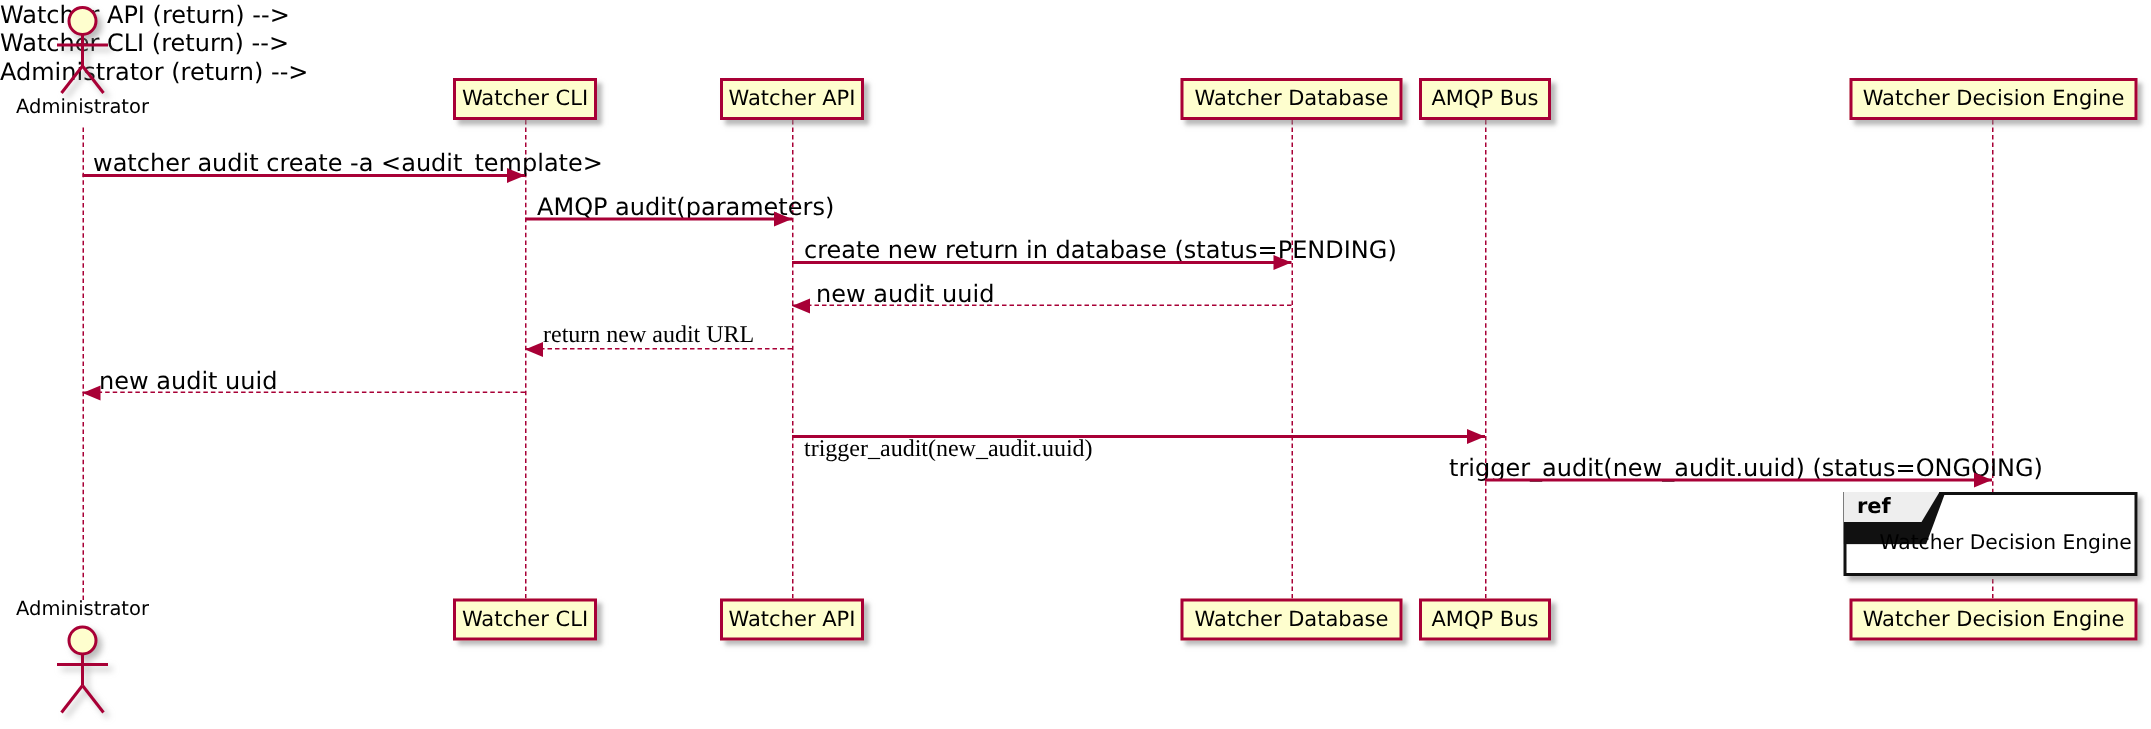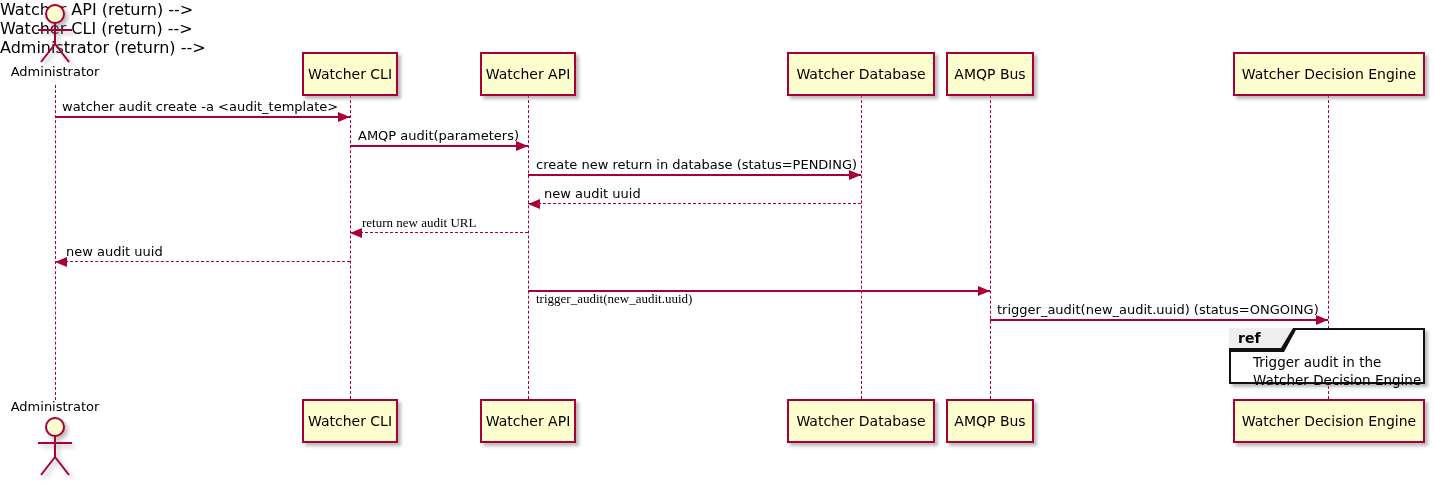--- a/index.html
+++ b/index.html
@@ -2,46 +2,46 @@
 <html><head>
 <meta charset="utf-8">
 <style>
   html,body { margin:0; padding:0; background:#ffffff; }
   #diagram {
     position:relative; width:1434px; height:486px; background:#ffffff;
     font-family:"DejaVu Sans","Liberation Sans",sans-serif; color:#000;
     overflow:hidden;
   }
   .pbox {
-    position:absolute; height:44px; box-sizing:border-box;
+    position:absolute; height:28px; box-sizing:border-box;
     background:#FEFECE; border:2px solid #A80036;
     display:flex; align-items:center; justify-content:center;
     font-size:14px; white-space:nowrap;
     box-shadow:3px 3px 3px rgba(140,140,140,0.6);
   }
   .lifeline { position:absolute; width:0; border-left:1px dashed #A80036; }
-  .msg-label { position:absolute; font-size:13px; white-space:nowrap; }
+  .msg-label { position:absolute; font-size:16px; white-space:nowrap; }
   .line-solid  { position:absolute; height:0; border-top:2px solid #A80036; }
   .line-dashed { position:absolute; height:0; border-top:1px dashed #A80036; }
   .head-r { position:absolute; width:0; height:0;
     border-top:5px solid transparent; border-bottom:5px solid transparent;
     border-left:12px solid #A80036; }
   .head-l { position:absolute; width:0; height:0;
     border-top:5px solid transparent; border-bottom:5px solid transparent;
     border-right:12px solid #A80036; }
   .actor-label { position:absolute; width:110px; text-align:center; font-size:13px; }
   .actor-svg { position:absolute; width:52px; height:62px;
     filter:drop-shadow(3px 3px 2px rgba(140,140,140,0.6)); }
   .refbox {
     position:absolute; box-sizing:border-box; background:#ffffff;
     border:2px solid #111111; z-index:3;
     box-shadow:3px 3px 3px rgba(140,140,140,0.6);
   }
   .ref-tab {
-    position:absolute; top:-2px; left:-2px; width:68px; height:24px; background:#111111;
+    position:absolute; top:-2px; left:-2px; width:68px; height:35px; background:#111111;
     clip-path:polygon(0 0, 100% 0, calc(100% - 13px) 100%, 0 100%);
   }
   .ref-tab-inner {
     position:absolute; top:0; left:0; width:64px; height:20px; background:#EEEEEE;
     clip-path:polygon(0 0, 100% 0, calc(100% - 12px) 100%, 0 100%);
     display:flex; align-items:center; box-sizing:border-box; padding-left:9px;
     font-size:14px; font-weight:bold;
   }
   .ref-text { position:absolute; left:22px; top:23px; font-size:13.5px; line-height:18px; white-space:nowrap; }
 </style>
@@ -119,32 +119,31 @@
 
   
   <div>
     <div class="msg-label" style="left:536px; top:291px;font-family:Liberation Serif, serif;">trigger_audit(new_audit.uuid)</div>
     <div class="line-solid" style="left:528px; top:290px; width:462px;"></div>
     <div class="head-r" style="left:978px; top:286px;"></div>
   </div>
 
   
   <div>
-    <div class="msg-label" style="left:997px; top:302px;">trigger_audit(new_audit.uuid) (status=ONGOING)</div>
+    <div class="msg-label" style="left:966px; top:302px;">trigger_audit(new_audit.uuid) (status=ONGOING)</div>
     <div class="line-solid" style="left:990px; top:319px; width:338px;"></div>
     <div class="head-r" style="left:1316px; top:315px;"></div>
   </div>
 
   
   <div class="refbox" style="left:1229px; top:328px; width:196px; height:56px;">
     <div class="ref-tab">
       <div class="ref-tab-inner">ref</div>
     </div>
     <div class="ref-text">
-      <div>Trigger audit in the</div>
       <div>Watcher Decision Engine</div>
     </div>
   </div>
 
   
   <div class="pbox" style="left:302px; top:399px; width:96px;">Watcher CLI</div>
   <div class="pbox" style="left:480px; top:399px; width:96px;">Watcher API</div>
   <div class="pbox" style="left:787px; top:399px; width:148px;">Watcher Database</div>
   <div class="pbox" style="left:946px; top:399px; width:88px;">AMQP Bus</div>
   <div class="pbox" style="left:1233px; top:399px; width:192px;">Watcher Decision Engine</div>

